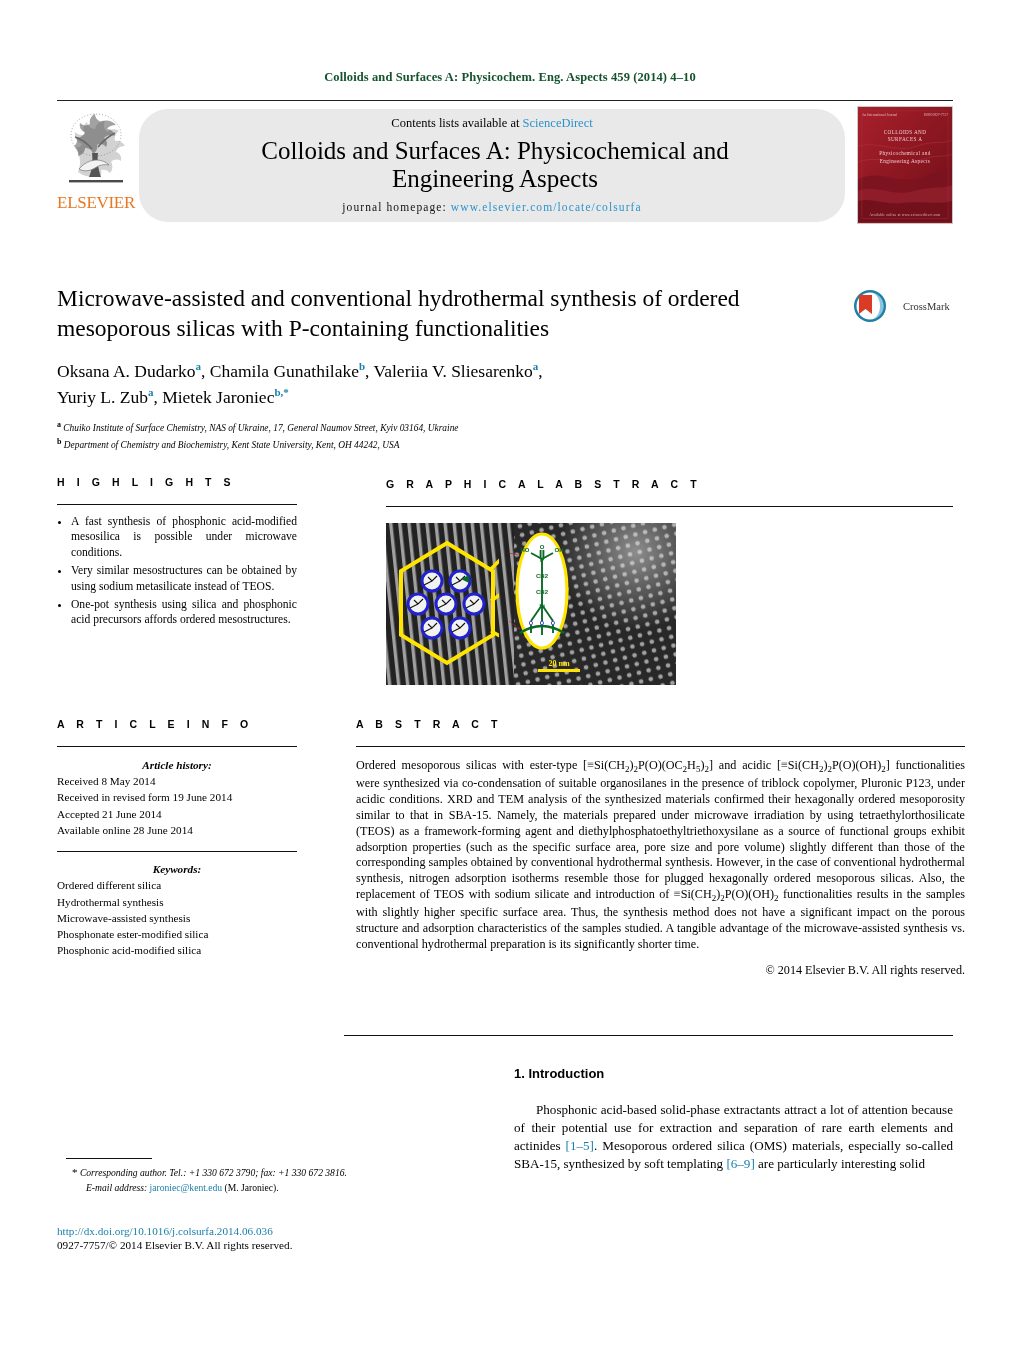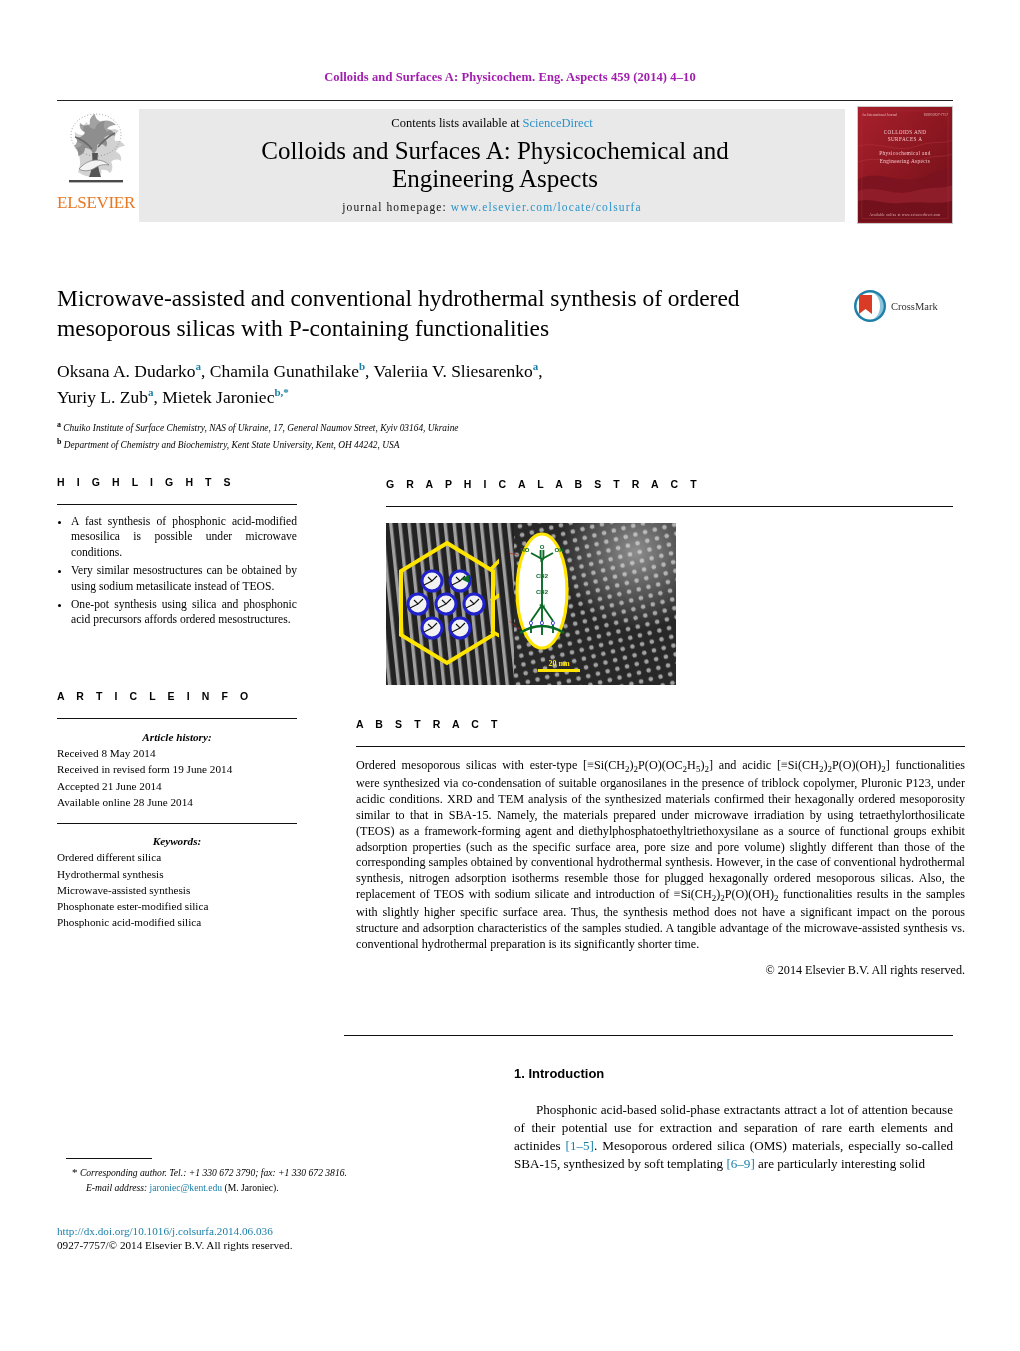--- a/index.html
+++ b/index.html
@@ -15,21 +15,21 @@
   }
   .page { position: relative; width: 1020px; height: 1351px; }
 
   
   .runhead {
     position: absolute; top: 70px; left: 0; width: 1020px;
     text-align: center;
     font-family: "Liberation Serif", serif;
     font-weight: bold;
     font-size: 12.5px;
-    color: #a21caf;
+    color: #14532d;
     letter-spacing: .1px;
   }
 
   
   .masthead {
     position: absolute; top: 100px; left: 57px;
     width: 896px; height: 128px;
     border-top: 1.6px solid #222;
     display: flex; align-items: stretch;
   }
@@ -48,20 +48,21 @@
     margin-top: 2px;
     white-space: nowrap;
   }
   .journal-banner {
     flex: 1 1 auto;
     background: #e9e9e9;
     margin: 8px 4px 6px 4px;
     display: flex; flex-direction: column;
     align-items: center; justify-content: center;
     padding: 6px 10px 8px;
+    border-radius: 29px;
   }
   .contents-line { font-size: 12.5px; margin-bottom: 6px; }
   .contents-line .sd { color: #2b93c9; }
   .journal-title {
     font-size: 25px; line-height: 1.12;
     text-align: center;
     font-family: "Liberation Serif", serif;
     margin-bottom: 8px;
     margin-left: 6px;
   }
@@ -108,21 +109,21 @@
     margin-top: 16px;
     font-size: 17.5px; line-height: 1.45;
   }
   .authors sup { font-size: 11px; color: #1a7fa8; font-weight: 600; }
   .affils { margin-top: 9px; font-size: 9.4px; font-style: italic; line-height: 1.62; }
   .affils sup { font-style: normal; font-size: 8px; font-weight: bold; }
 
   .crossmark {
     position: absolute; top: 283px; left: 853px;
     width: 100px; height: 46px;
-    display: flex; align-items: center; gap: 4px;
+    display: flex; align-items: center; gap: 16px;
   }
   .cm-logo { width: 34px; height: 34px; flex: 0 0 34px; }
   .cm-text { font-size: 10.5px; color: #333; font-family: "Liberation Serif", serif; }
 
   
   .secthead {
     font-family: "Liberation Sans", sans-serif;
     font-weight: bold; font-size: 10.5px;
     letter-spacing: 4.6px;
   }
@@ -159,21 +160,21 @@
     position: absolute; left: 152px; bottom: 13px;
     color: #ffe400; font-size: 8px; font-weight: bold;
     font-family: "Liberation Serif", serif;
     text-align: center;
   }
   .scalebar .bar {
     margin-top: 1px; height: 3px; background: #ffe400; width: 42px;
   }
 
   
-  .ai-col { position: absolute; top: 690px; left: 57px; width: 240px; }
+  .ai-col { position: absolute; top: 718px; left: 57px; width: 240px; }
   .ai-rule { margin-top: 16px; }
   .ai-body { margin-top: 10px; font-size: 11.2px; line-height: 1.45; }
   .ai-body .ital { font-style: italic; font-weight: bold; text-align: center; }
   .ai-sep { margin: 13px 0 9px 0; border-top: 1.1px solid #111; }
 
   
   .ab-col { position: absolute; top: 718px; left: 356px; width: 609px; }
   .ab-rule { margin-top: 16px; }
   .ab-body {
     margin-top: 11px;

